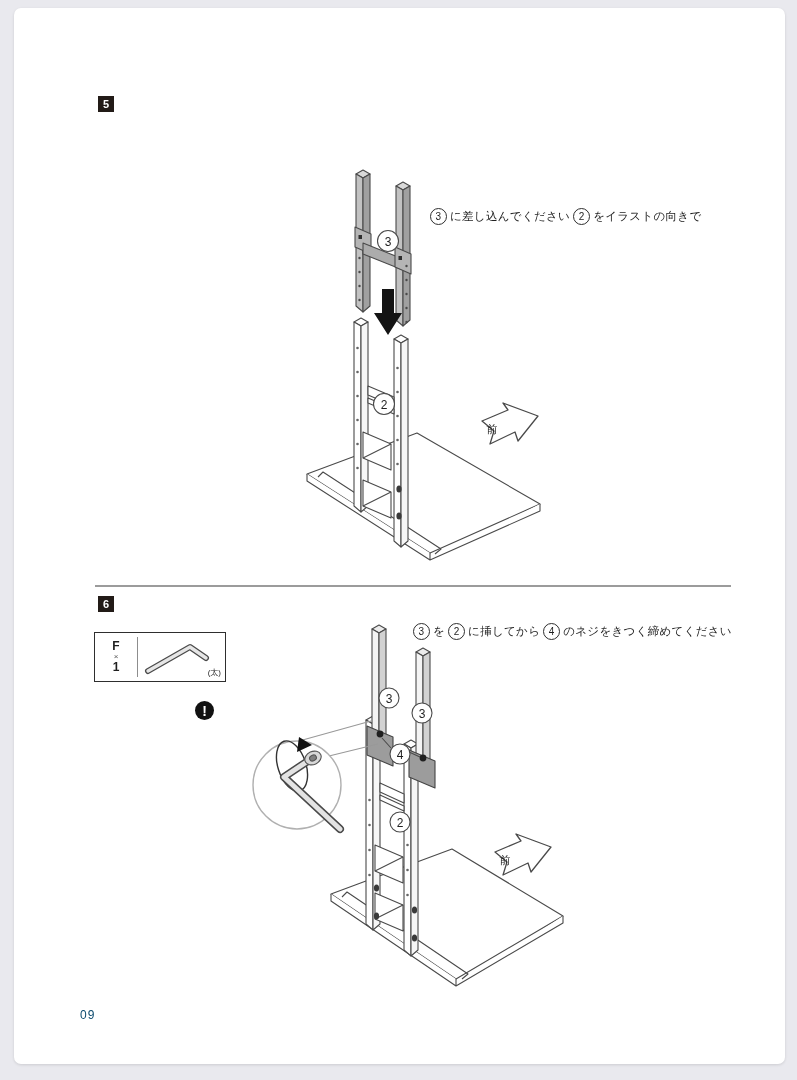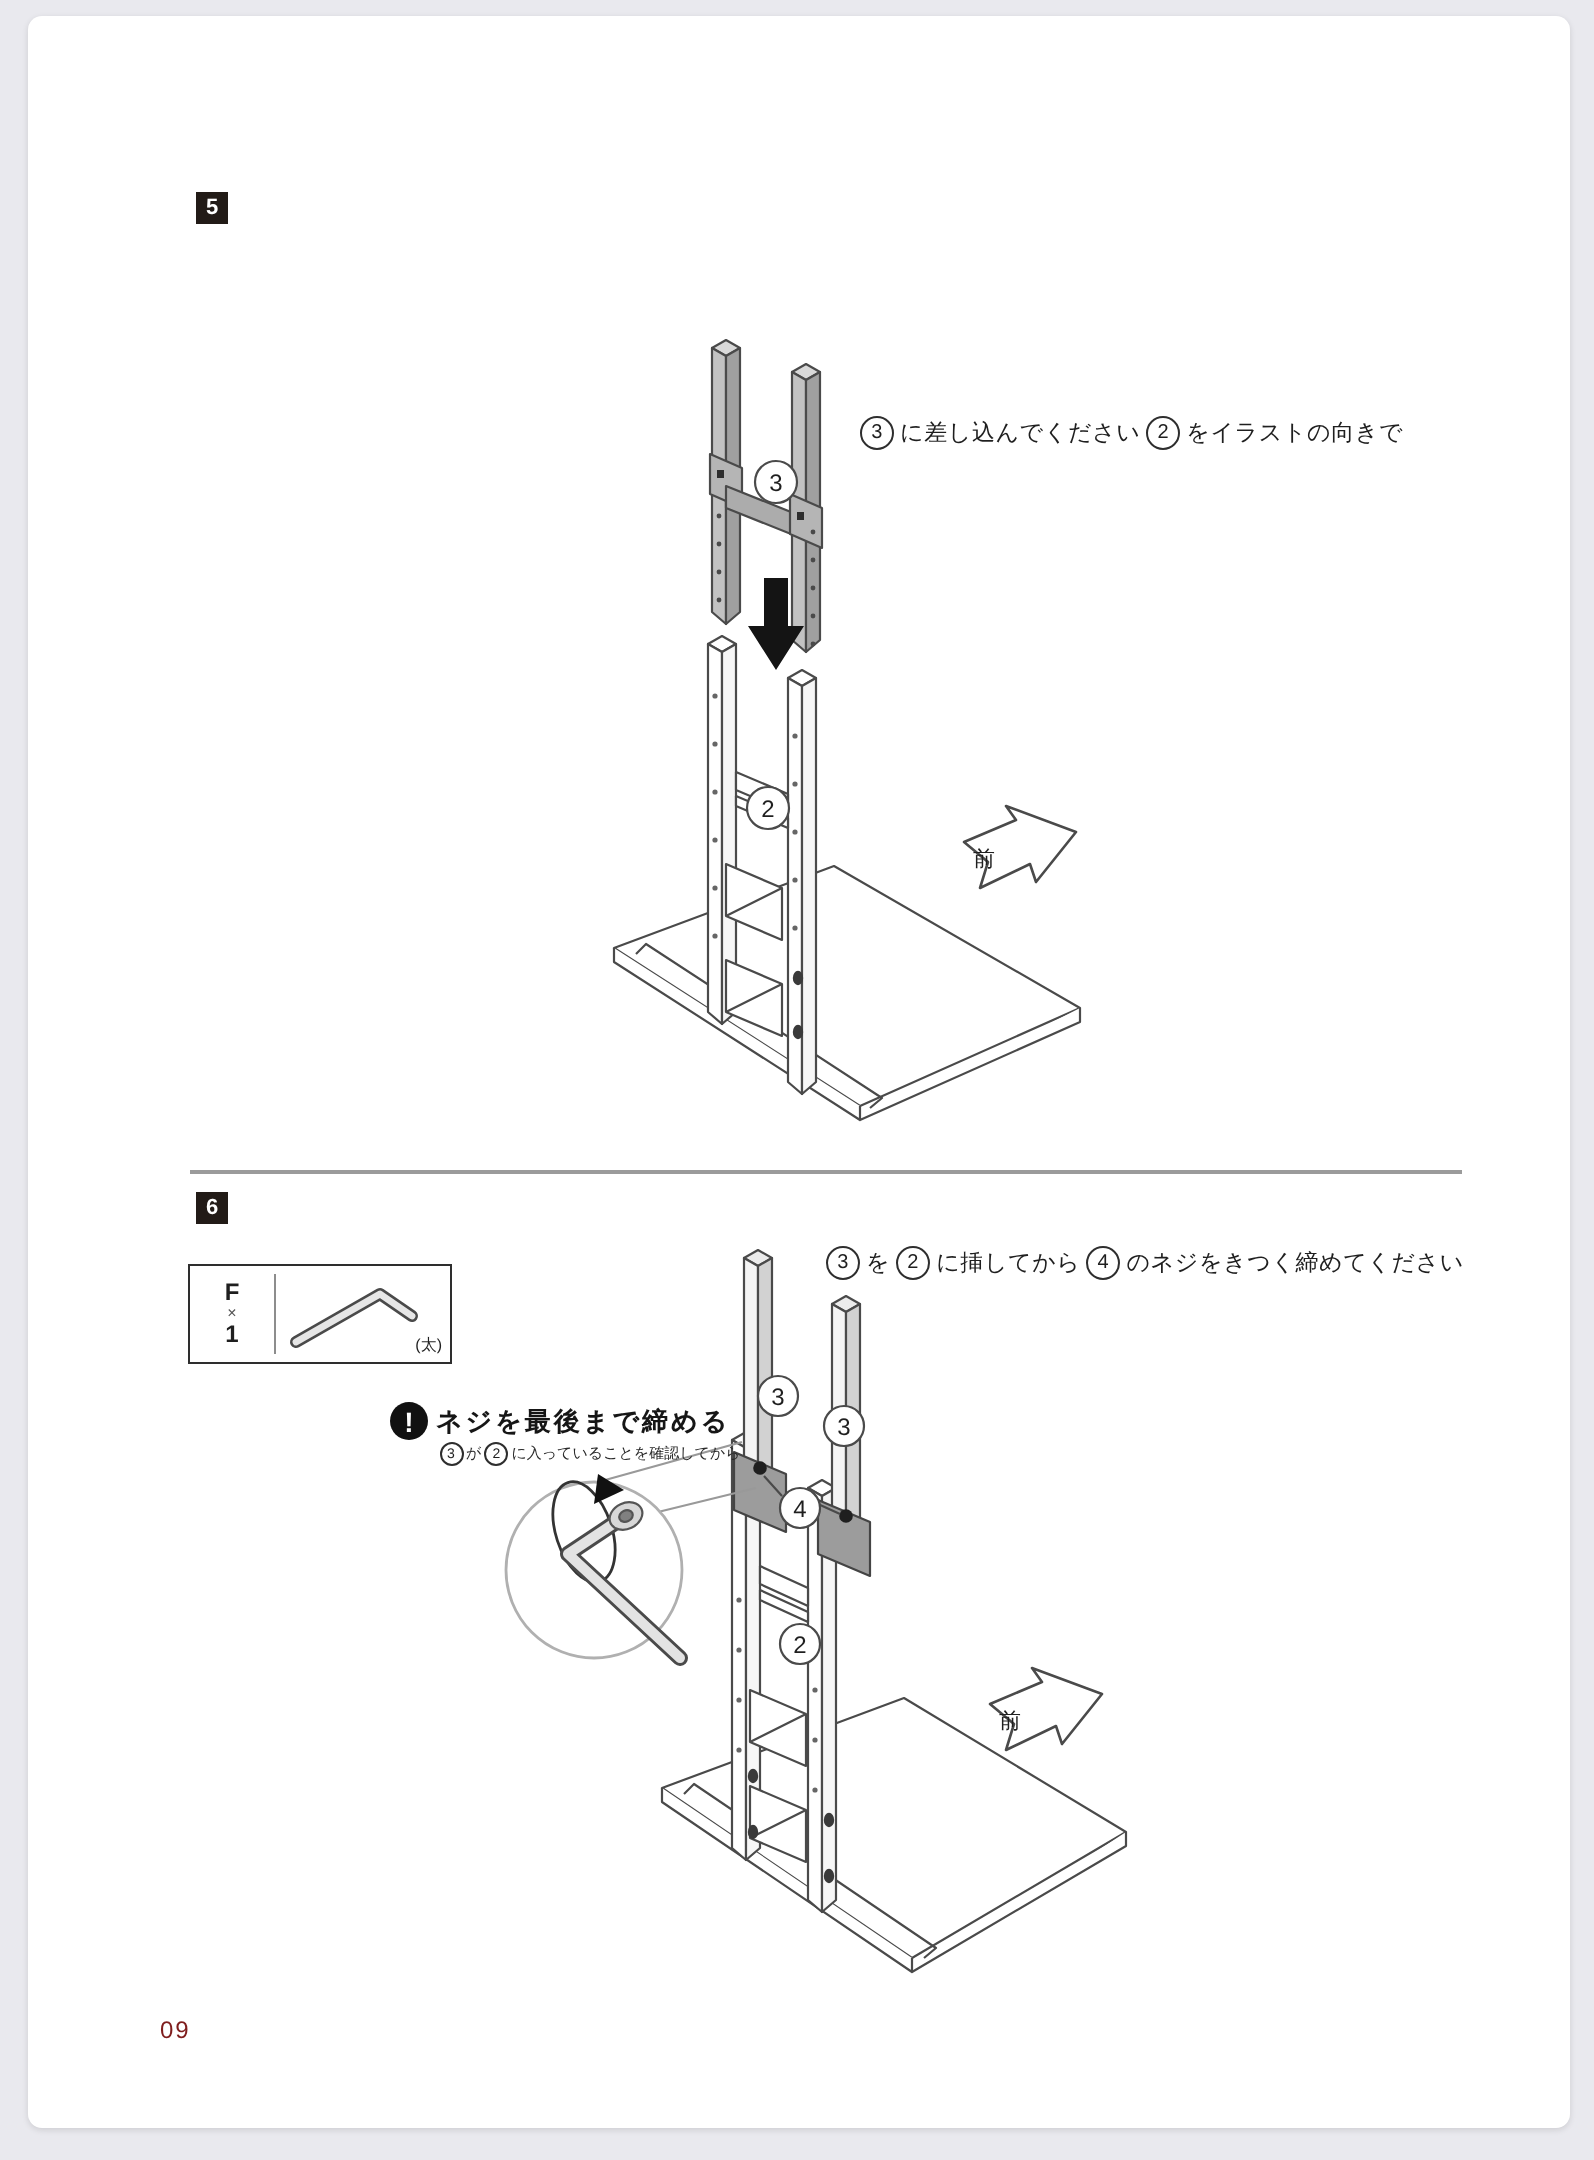--- a/index.html
+++ b/index.html
@@ -48,21 +48,21 @@
   .warning{
     position:absolute;left:181px;top:693px;display:flex;align-items:flex-start;z-index:3;
   }
   .warn-icon{
     width:19px;height:19px;border-radius:50%;background:#111;color:#fff;
     display:flex;align-items:center;justify-content:center;
     font-size:14px;font-weight:bold;line-height:1;margin-right:4px;flex:0 0 auto;
   }
   .warn-title{font-size:13px;font-weight:bold;color:#161616;letter-spacing:1.5px;line-height:19px;white-space:nowrap;}
   .warn-sub{display:flex;align-items:center;font-size:7.5px;color:#2a2a2a;margin-top:1px;white-space:nowrap;}
-  .page-num{position:absolute;left:66px;top:1000px;font-size:12px;color:#7f1d1d;letter-spacing:1px;}
+  .page-num{position:absolute;left:66px;top:1000px;font-size:12px;color:#0c4a6e;letter-spacing:1px;}
   svg{position:absolute;overflow:visible;z-index:1;}
   svg text{font-family:"Liberation Sans","DejaVu Sans",sans-serif;}
   .svgnum{font-size:12px;fill:#1f1f1f;text-anchor:middle;}
   .svgfront{font-size:11px;fill:#1f1f1f;text-anchor:middle;}
 </style>
 </head>
 <body>
 
 <div class="paper">
 
@@ -180,29 +180,20 @@
         <polyline points="10,38 52,14 68,25" fill="none" stroke="#e6e6e6" stroke-width="3.4" stroke-linecap="round" stroke-linejoin="round"></polyline>
       </svg>
       <span class="toolnote">(太)</span>
     </div>
   </div>
 
   <div class="warning">
     <span class="warn-icon">
       <span>!</span>
     </span>
-    <div>
-      <div class="warn-title">ネジを最後まで締める</div>
-      <div class="warn-sub">
-        <span class="cnum small">3</span>
-        <span>が</span>
-        <span class="cnum small">2</span>
-        <span>に入っていることを確認してから</span>
-      </div>
-    </div>
   </div>
 
   <svg style="left:231px;top:604px;" width="335" height="405" viewBox="245 612 335 405">
     <g stroke="#4a4a4a" stroke-width="1.1" stroke-linejoin="round" fill="none">
 
       <g>
         <path d="M331,894 L452,849 L563,916 L456,979 Z" fill="#fff"></path>
         <path d="M331,894 L331,901 L456,986 L456,979 M456,986 L563,923 L563,916" fill="#fff"></path>
         <path d="M342,897 L347,892 L468,974 L462,979"></path>
       </g>

